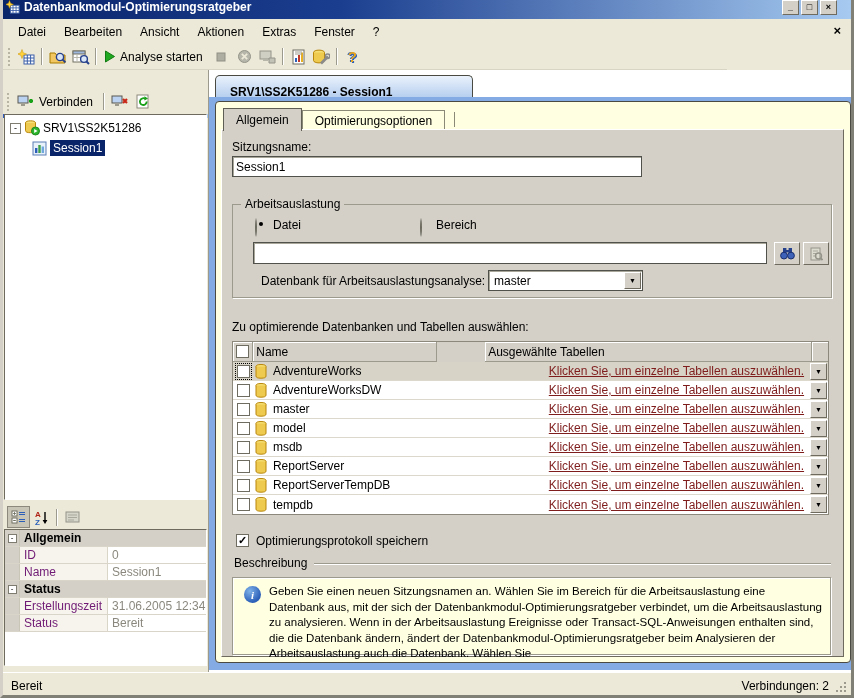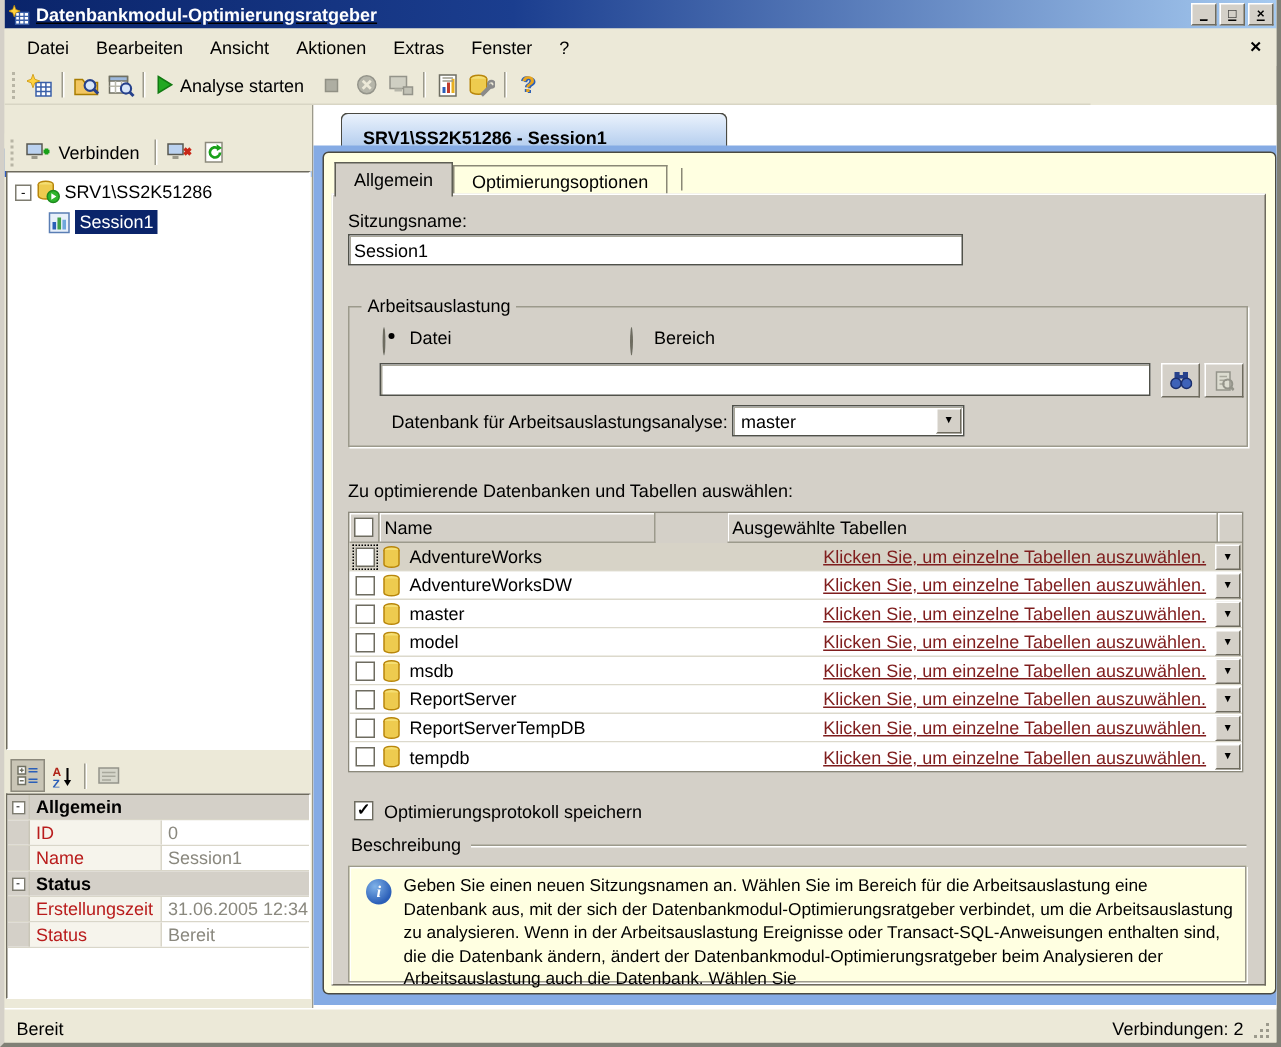--- a/index.html
+++ b/index.html
@@ -5,22 +5,22 @@
   html,body{margin:0;padding:0;background:#808080;}
   *{box-sizing:border-box;font-family:"Liberation Sans",sans-serif;}
   #window{position:relative;width:854px;height:698px;background:#ECE9D8;overflow:hidden;
     border-left:3px solid #D4D0C8;border-right:3px solid #808076;border-bottom:3px solid #808076;}
   .abs{position:absolute;}
   .sunken{border:1px solid;border-color:#6E6B5E #FFFFFF #FFFFFF #6E6B5E;}
   .field{background:#FFFFFF;border:1px solid #50514A;box-shadow:inset 1px 1px 0 #A9A79A;}
   .txt{font-size:12px;color:#000;}
 
   
-  #titlebar{left:0;top:0;width:848px;height:19px;display:flex;align-items:center;padding:0 2px 0 3px;
-    background:linear-gradient(90deg,#0A246A 0%,#1B3E8F 40%,#A6CAF0 100%);text-decoration:underline;}
+  #titlebar{left:0;top:0;width:848px;height:19px;display:flex;padding:0 14px 0 3px;
+    background:linear-gradient(90deg,#0A246A 0%,#1B3E8F 40%,#A6CAF0 100%);}
   #titlebar .t{color:#fff;font-weight:bold;font-size:12px;margin-left:4px;flex:1;white-space:nowrap;}
   .winbtn{width:17px;height:15px;background:#D4D0C8;border:1px solid;border-color:#FFF #6E6B5E #6E6B5E #FFF;
     font-size:9px;font-weight:bold;display:flex;align-items:center;justify-content:center;margin-left:2px;color:#000;line-height:1;}
 
   
   #menubar{left:0;top:19px;width:848px;height:25px;display:flex;align-items:center;padding-left:6px;background:#ECE9D8;}
   .menuitem{padding:3px 9px;font-size:12px;color:#000;}
   #menu-close{position:absolute;right:10px;top:23px;font-size:13px;font-weight:bold;color:#000;}
 
   
@@ -39,28 +39,28 @@
   .treerow{position:absolute;display:flex;align-items:center;font-size:12px;white-space:nowrap;}
   .expander{width:11px;height:11px;background:#fff;border:1px solid #7E7C70;display:flex;align-items:center;justify-content:center;
     font-size:9px;line-height:1;color:#000;}
   .sel{background:#0A246A;color:#fff;padding:1px 3px;}
   #splitter-h{left:0;top:430px;width:205px;height:5px;background:#ECE9D8;}
   #props-toolbar{left:0;top:435px;width:205px;height:24px;display:flex;align-items:center;padding-left:4px;background:#ECE9D8;}
   #props-grid{left:1px;top:459px;width:203px;height:137px;background:#fff;overflow:hidden;}
   .prow{display:flex;height:17px;font-size:12px;border-bottom:1px solid #D9D6C9;}
   .pmargin{width:15px;background:#D4D0C8;border-right:1px solid #C9C6B8;display:flex;align-items:center;justify-content:center;}
   .pcat{flex:1;background:#D4D0C8;font-weight:bold;display:flex;align-items:center;padding-left:4px;}
-  .pkey{width:88px;display:flex;align-items:center;padding-left:4px;border-right:1px solid #D9D6C9;color:#b91c1c;background:#F6F4EC;}
+  .pkey{width:88px;display:flex;align-items:center;padding-left:4px;border-right:1px solid #D9D6C9;color:#701a75;background:#F6F4EC;}
   .pval{flex:1;display:flex;align-items:center;padding-left:4px;color:#8A887E;background:#fff;}
 
   
   #rightpanel{left:206px;top:70px;width:648px;height:602px;background:#fff;}
   #doc-tab{left:6px;top:5px;height:23px;min-width:258px;display:flex;align-items:center;padding:16px 14px;
     background:linear-gradient(#EAF2FC,#BBD2F0 60%,#A3C2EA);border:1px solid #4A4A42;border-bottom:none;
-    border-radius:5px 5px 0 0;font-weight:bold;font-size:12px;margin-left:12px;}
+    border-radius:5px 5px 0 0;font-weight:bold;font-size:12px;}
   #doc-body{left:0;top:27px;width:648px;height:573px;background:#85ABE4;}
   #page{left:6px;top:4px;width:636px;height:562px;background:#FFFFE1;border:1px solid #4A4A42;border-radius:4px;}
   #tabstrip{left:7px;top:5px;height:23px;display:flex;align-items:flex-end;}
   .tab{height:20px;display:flex;align-items:center;justify-content:center;font-size:12px;background:#FFFFE1;
     border:1px solid #8A8876;border-bottom:none;padding:0 12px;}
   .tab.active{height:23px;background:#D4D0C8;border:1px solid #5E5E54;border-bottom:none;margin-bottom:-1px;z-index:3;position:relative;}
   .tabsep{width:1px;height:15px;background:#8A8876;margin:0 0 3px 9px;}
   #content{left:5px;top:27px;width:623px;height:528px;background:#D4D0C8;border:1px solid;border-color:#FFF #6E6B5E #6E6B5E #FFF;}
 
   .groupbox{border:1px solid #9C9A8C;box-shadow:1px 1px 0 #FFFFFF,inset 1px 1px 0 #FFFFFF00;}

